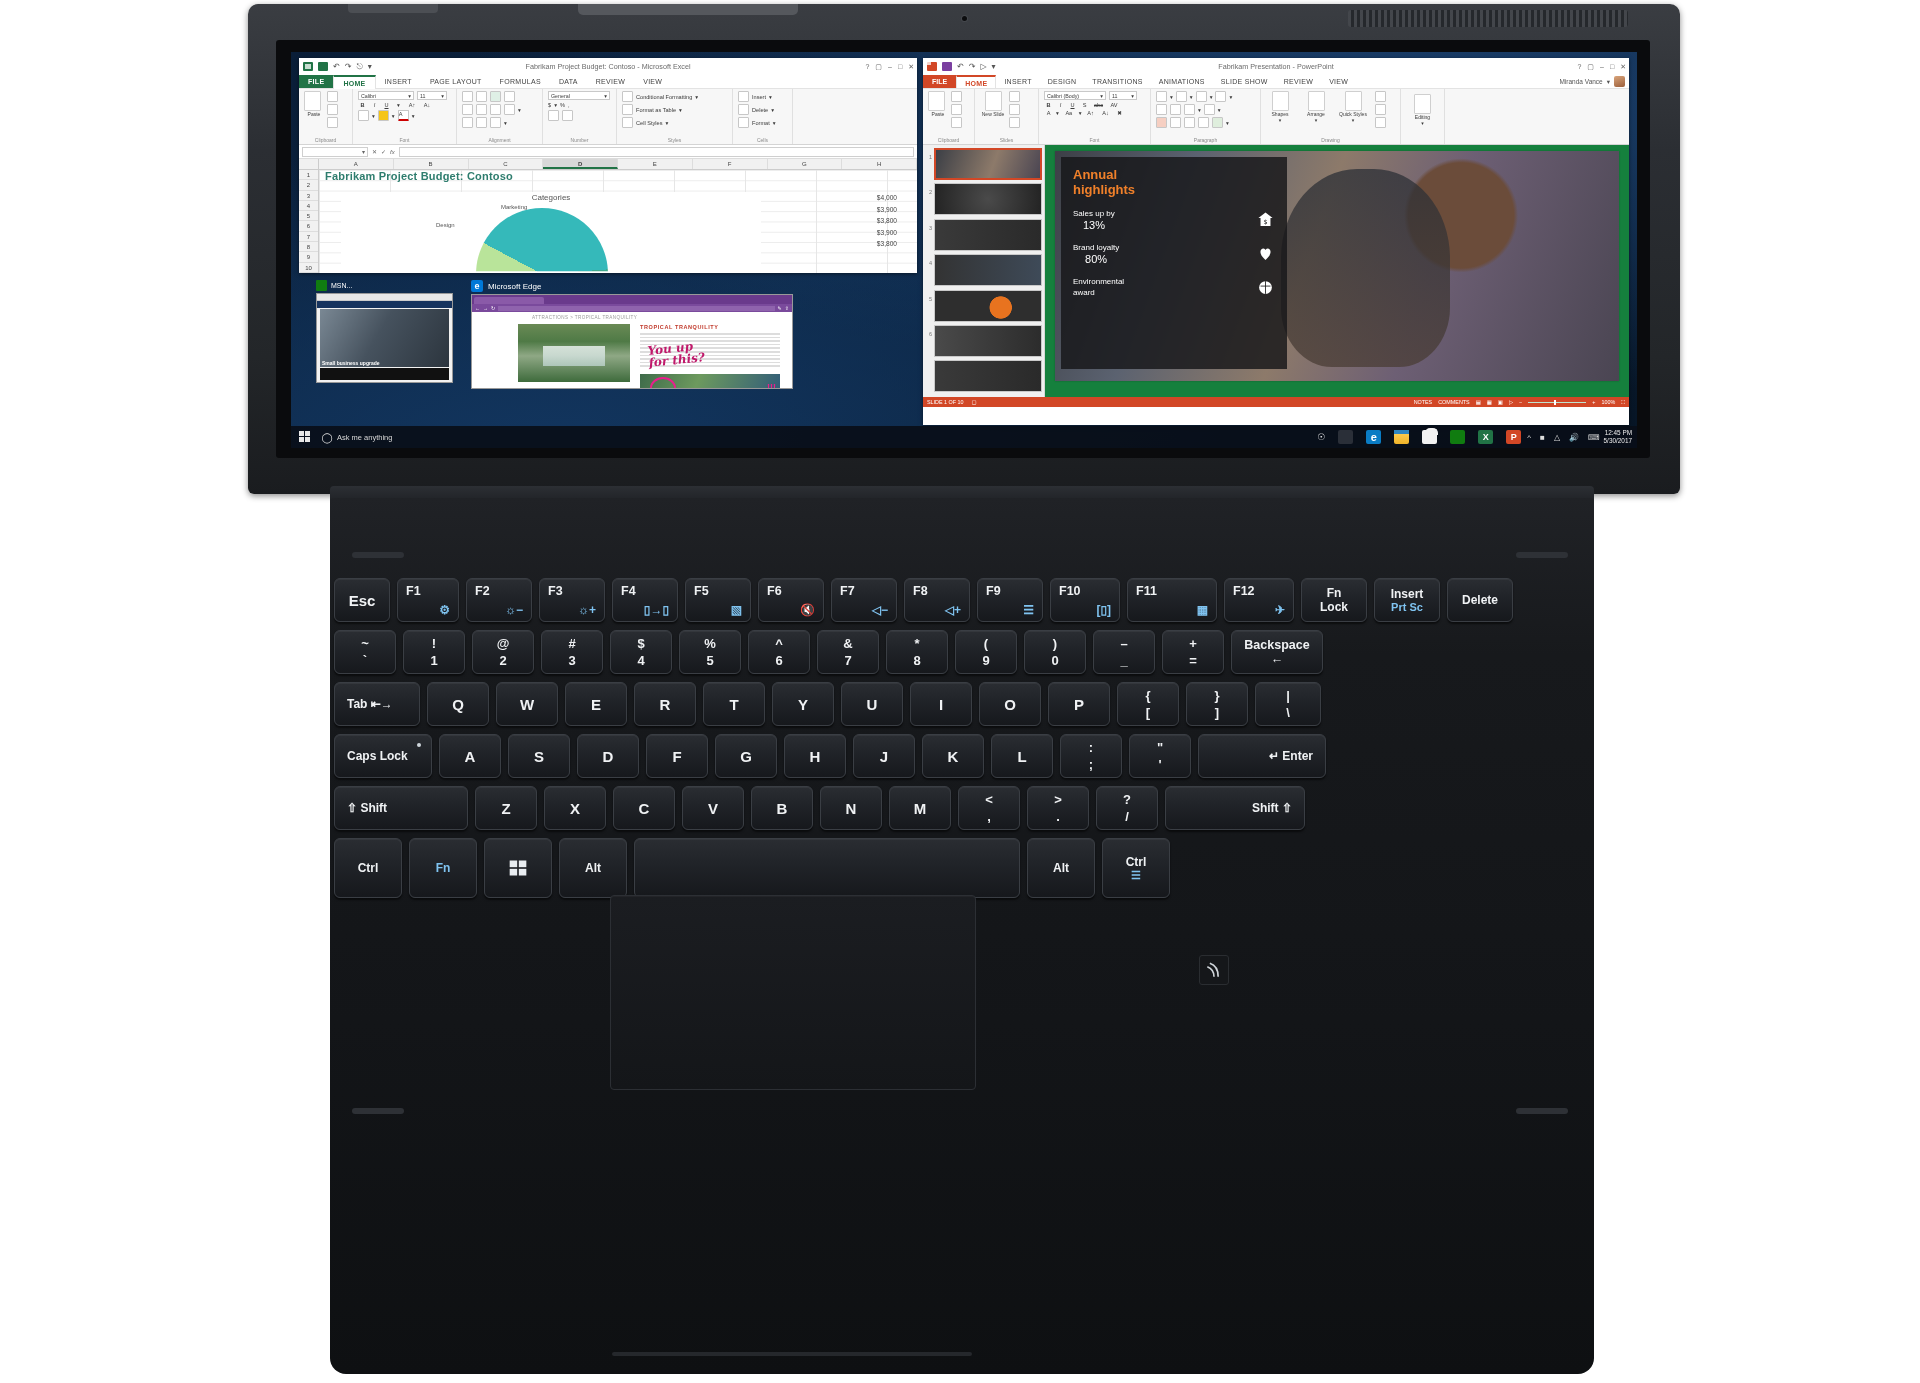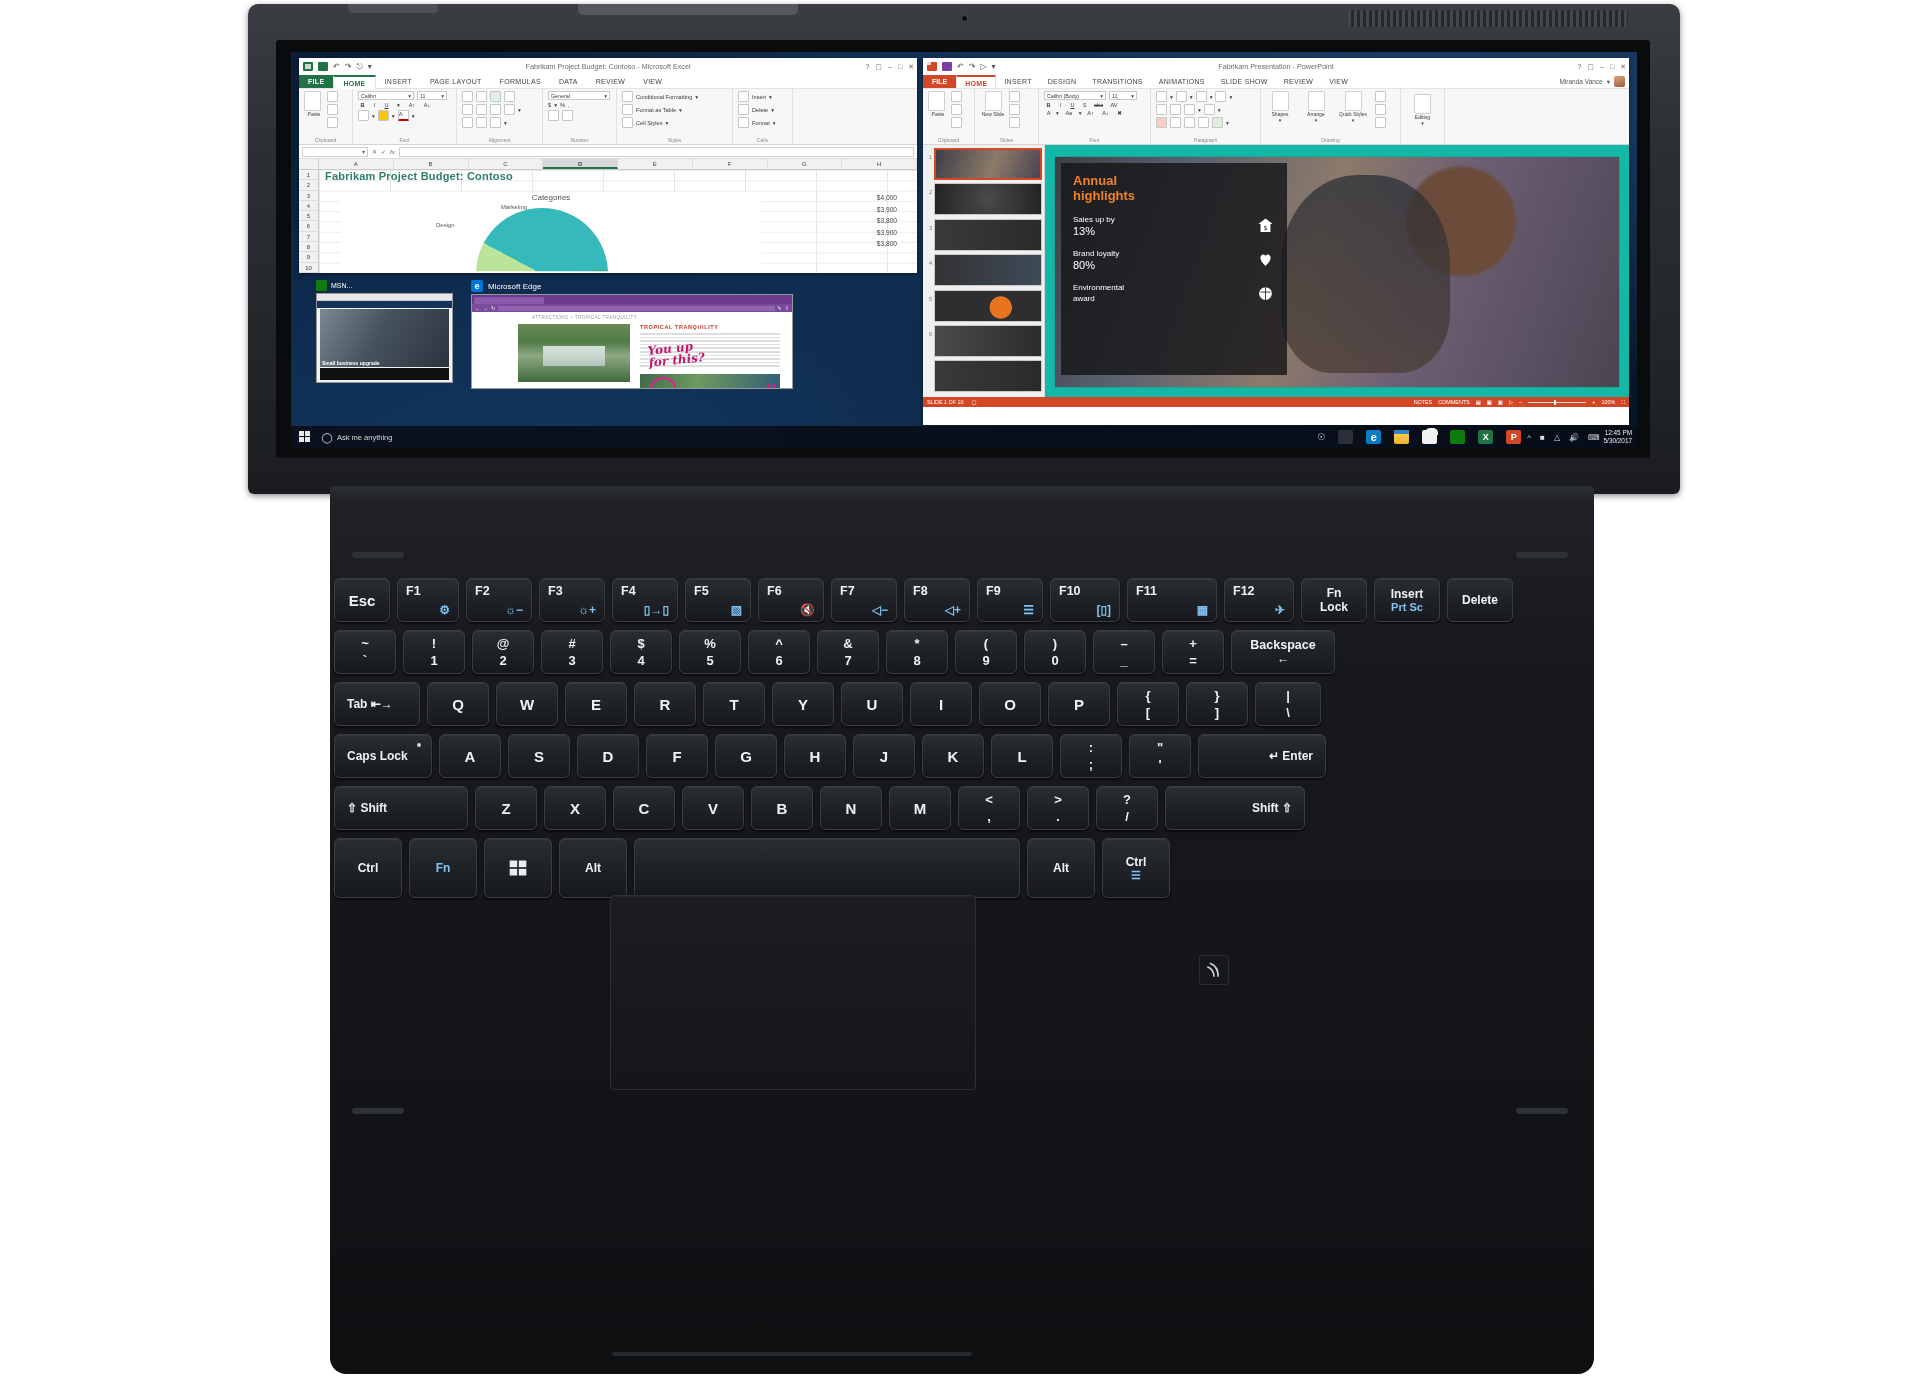--- a/index.html
+++ b/index.html
@@ -146,42 +146,42 @@
   .pp-ribbon { height:56px;background:#f7f7f7;border-bottom:1px solid #d4d4d4;display:flex;
                font-size:5.6px;color:#3b3b3b;}
   .pp-body { display:flex; height:252px; background:#e9e9e9;}
   .thumbs { width:122px; background:#f0f0f0; border-right:1px solid #d6d6d6; padding:3px 2px;
             overflow:hidden; position:relative;}
   .thumb-row { display:flex; align-items:flex-start; margin-bottom:3.4px; }
   .thumb-no { width:9px; font-size:5.5px;color:#777;text-align:right;padding-right:2px;padding-top:6px;}
   .thumb { flex:1; height:32px; background:#2b2b2b; border:1px solid #c9c9c9; position:relative;
            overflow:hidden;}
   .thumb.sel { border:2px solid #d24726;}
-  .slide-stage { flex:1; background:#14b8a6; padding:12px 10px; }
+  .slide-stage { flex:1; background:#15803d; padding:6px 10px; }
   .slide {
     width:100%; height:230px; background:#fff; position:relative; overflow:hidden;
     box-shadow:0 0 2px rgba(0,0,0,.25);
   }
   .slide-photo {
     position:absolute; inset:0;
     background:
       radial-gradient(circle at 72% 28%, #6b4c3a 0 12%, transparent 13%),
       linear-gradient(110deg,#3c3f46 0%, #5b6270 22%, #8d7a6a 45%, #6d5f74 65%, #4a4552 100%);
   }
   .slide-photo:after{
     content:""; position:absolute; left:40%; top:8%; width:30%; height:86%;
     background:linear-gradient(180deg,#2b2f36,#4a3d35); border-radius:45% 45% 30% 30%;
     opacity:.75;
   }
   .slide-panel { position:absolute; left:6px; top:6px; width:40%; height:92%;
                  background:rgba(22,22,24,.82); padding:10px 12px; color:#fff;}
   .sp-title { color:#f0802a; font-size:13px; line-height:15px; font-weight:700;}
   .sp-item { display:flex;align-items:center;justify-content:space-between; margin-top:11px;}
   .sp-txt { font-size:8px; line-height:11px;}
-  .sp-num { font-size:11px; }
+  .sp-num { font-size:11px;text-align:center; }
   .sp-icon { width:19px;height:17px;color:#fff;}
   .pp-status { height:10px;background:#d24726;color:#fff;font-size:5.4px;display:flex;
                align-items:center;padding:0 4px;gap:8px;}
   .pp-status .right { margin-left:auto;display:flex;align-items:center;gap:6px;}
 
   
   .msn-win { position:absolute; left:25px; top:228px; width:137px; height:104px;}
   .msn-hdr { display:flex;align-items:center;gap:4px; color:#fff;font-size:7px;margin-bottom:2px;}
   .msn-ic { width:11px;height:11px;background:#107c10;border-radius:1px;}
   .msn-shot { width:100%;height:90px;background:#f2f2f2;border:1px solid #999;overflow:hidden;position:relative;}
@@ -995,21 +995,21 @@
           <span class="lo">0</span>
         </div>
       <div class="key" style="width:62px">
           <span class="up">–</span>
           <span class="lo">_</span>
         </div>
       <div class="key" style="width:62px">
           <span class="up">+</span>
           <span class="lo">=</span>
         </div>
-      <div class="key" style="width:104px;flex-direction:column;font-size:12.5px">
+      <div class="key" style="width:92px;flex-direction:column;font-size:12.5px">
         <span>Backspace</span>
           <span>←</span>
       </div>
     </div>
 
     <div class="krow">
       <div class="key wide-l small-txt" style="width:86px"><span>Tab</span>&nbsp;<span>⇤→</span></div>
       <div class="key" style="width:62px">
           <span class="single">Q</span>
         </div>

